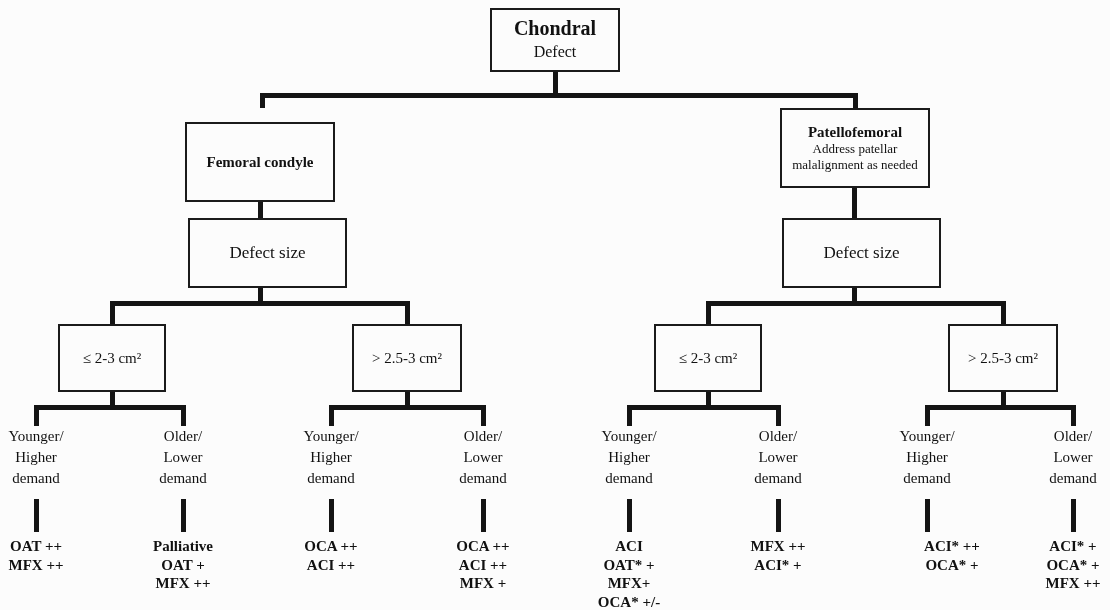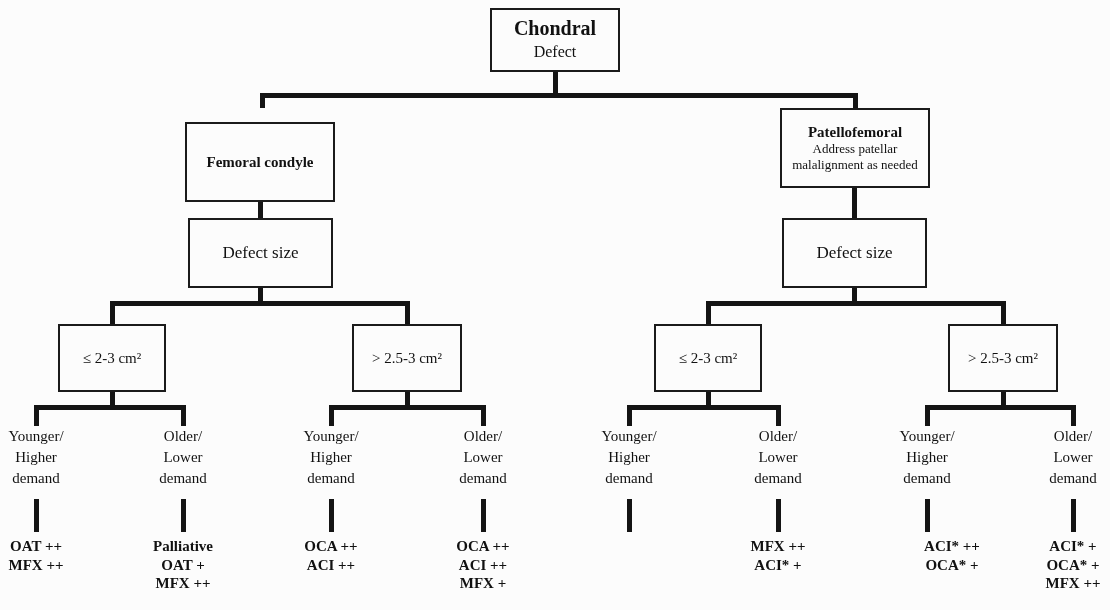--- a/index.html
+++ b/index.html
@@ -13,21 +13,21 @@
     display:flex;flex-direction:column;align-items:center;justify-content:center;
     text-align:center;box-sizing:border-box;z-index:2;
   }
   .line{position:absolute;background:#141414;z-index:1;}
   .root-box{left:490px;top:8px;width:130px;height:64px;}
   .root-title{font-weight:bold;font-size:20px;line-height:23px;}
   .root-sub{font-size:16px;line-height:23px;}
   .branch-box{width:150px;height:80px;padding:1px;}
   .branch-title{font-weight:bold;font-size:15px;line-height:18px;}
   .branch-note{font-size:13px;line-height:16.5px;}
-  .size-node{width:145px;height:70px;font-size:17px;}
+  .size-node{width:159px;height:70px;font-size:17px;}
   .crit-box{height:68px;font-size:15px;}
   .demand{position:absolute;width:110px;text-align:center;font-size:15px;line-height:21px;top:426px;z-index:2;}
   .treat{position:absolute;width:120px;text-align:center;font-size:15px;font-weight:bold;line-height:18.5px;top:537px;z-index:2;}
   .tl{white-space:nowrap;}
 </style>
 </head>
 <body>
 
 <div class="canvas">
 
@@ -160,20 +160,26 @@
     </div>
   <div class="treat" style="left:271px;">
       <div class="tl">OCA ++</div>
       <div class="tl">ACI ++</div>
     </div>
   <div class="treat" style="left:423px;">
       <div class="tl">OCA ++</div>
       <div class="tl">ACI ++</div>
       <div class="tl">MFX +</div>
     </div>
+  <div class="treat" style="left:569px;">
+      <div class="tl">ACI</div>
+      <div class="tl">OAT* +</div>
+      <div class="tl">MFX+</div>
+      <div class="tl">OCA* +/-</div>
+    </div>
   <div class="treat" style="left:718px;">
       <div class="tl">MFX ++</div>
       <div class="tl">ACI* +</div>
     </div>
   <div class="treat" style="left:892px;">
       <div class="tl">ACI* ++</div>
       <div class="tl">OCA* +</div>
     </div>
   <div class="treat" style="left:1013px;">
       <div class="tl">ACI* +</div>

